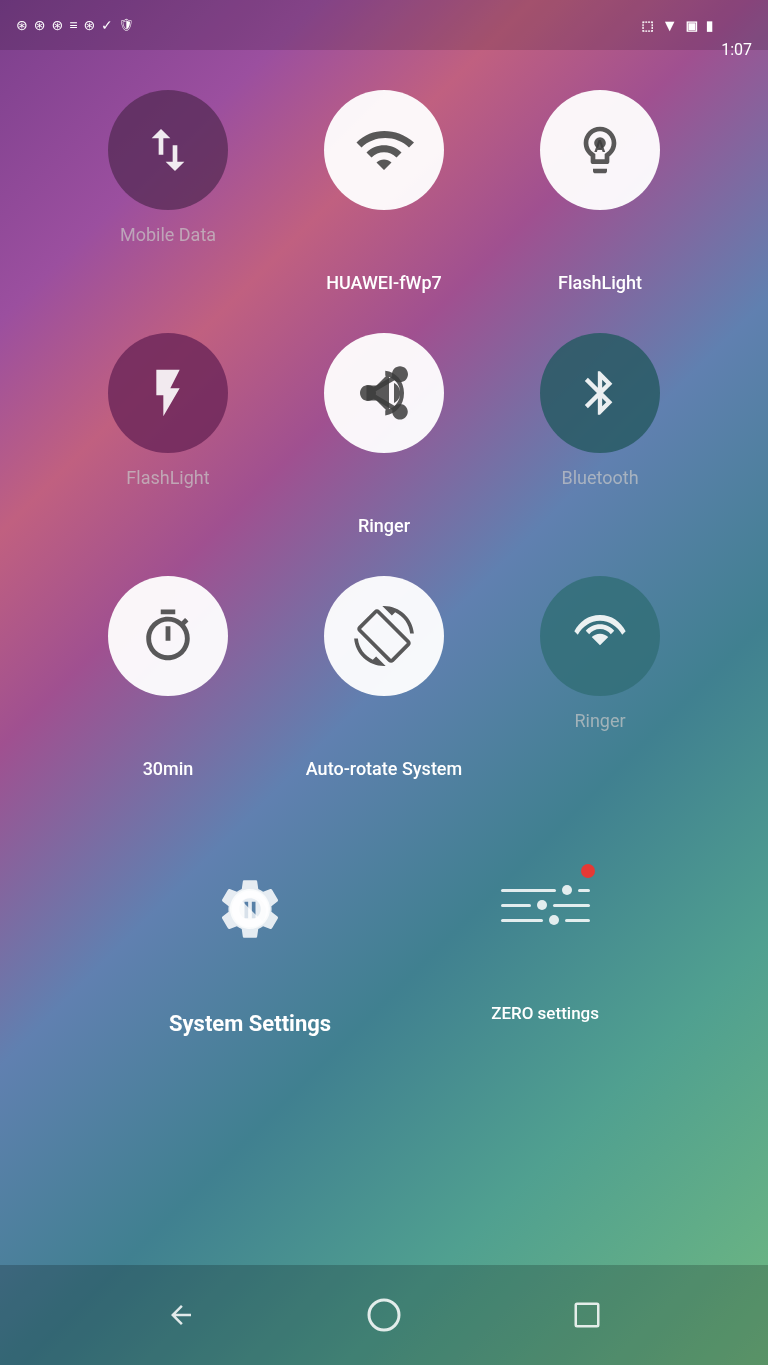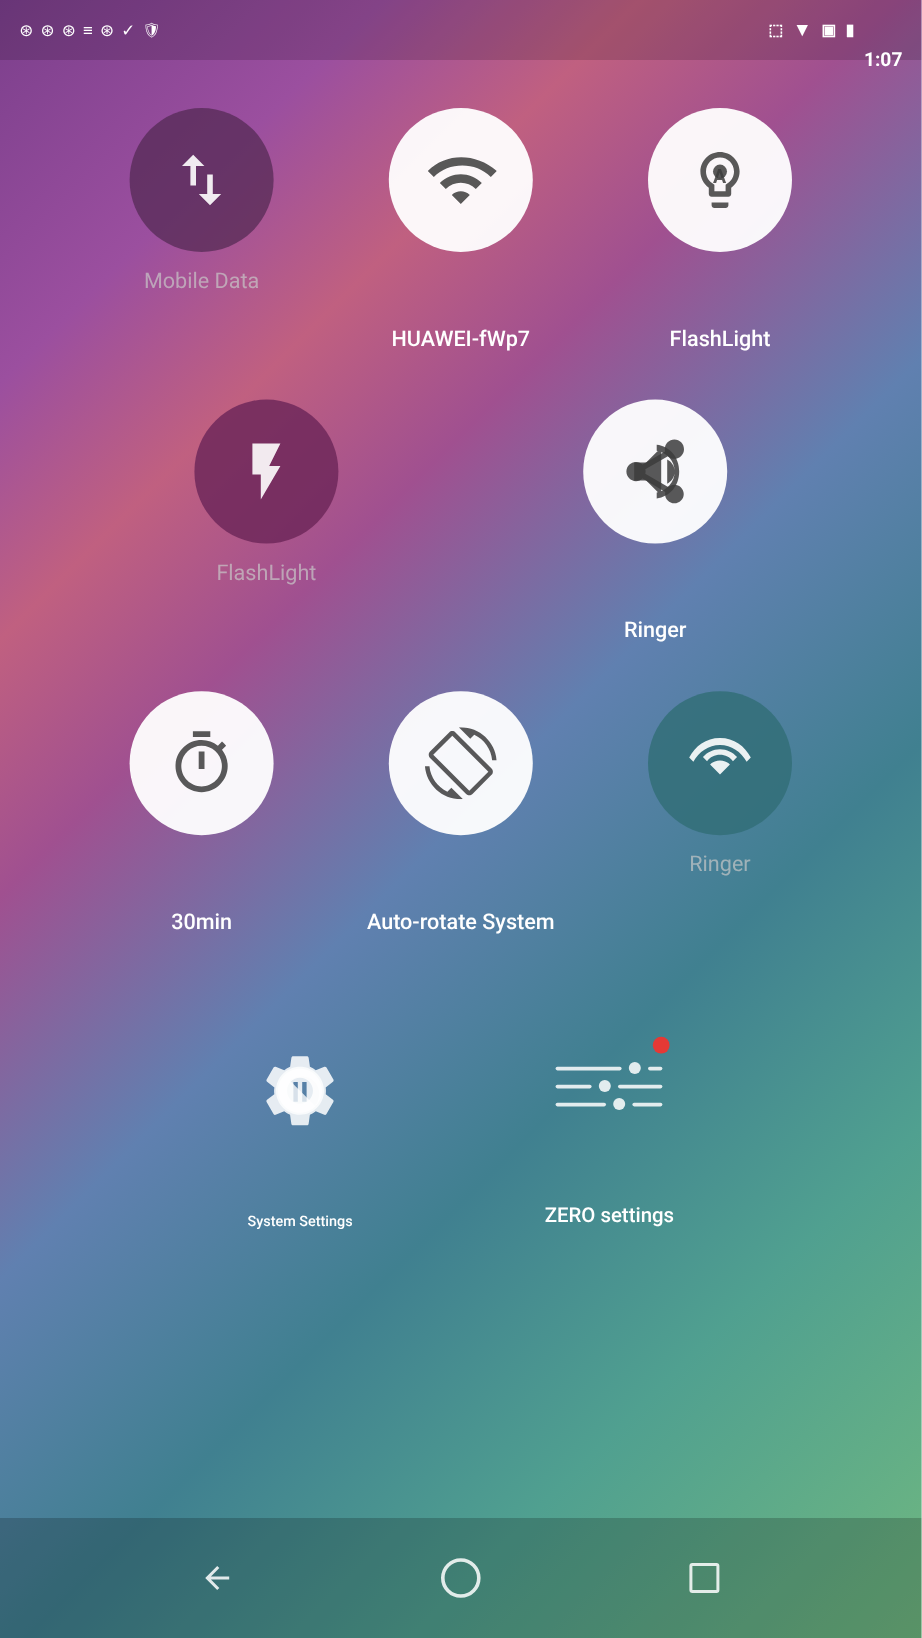--- a/index.html
+++ b/index.html
@@ -34,21 +34,21 @@
       display: flex;
       align-items: center;
       gap: 8px;
       font-size: 14px;
       color: white;
       font-weight: bold;
     }
 
     .time-text {
       font-size: 16px;
-      font-weight: bold;
+      font-weight: normal;
       color: white;
       margin-top: 48px;
     }
 
     
     .main-content {
       width: 100%;
       padding: 40px 60px 0 60px;
       display: flex;
       flex-direction: column;
@@ -277,20 +277,28 @@
 
         <div style="position:absolute; display:flex; align-items:center; justify-content:center;">
           <svg width="60" height="60" viewBox="0 0 24 24" style="color:rgba(60,60,60,0.85); fill:currentColor; position:absolute;">
             <path d="M18.5 12c0-1.77-1.02-3.29-2.5-4.03v8.05c1.48-.73 2.5-2.25 2.5-4.02zM5 9v6h4l5 5V4L9 9H5zm13.5 3c0 3.53-2.61 6.44-6 6.93v2.02c4.28-.47 7.5-4.07 7.5-8.95s-3.22-8.48-7.5-8.95v2.02c3.39.49 6 3.4 6 6.93z"></path>
           </svg>
         </div>
       </div>
       <span class="item-label item-label-white">Ringer</span>
     </div>
 
+    <div class="quick-item">
+      <div class="circle-btn circle-teal">
+        <svg width="52" height="52" viewBox="0 0 24 24" class="icon-light">
+          <path d="M17.71 7.71L12 2h-1v7.59L6.41 5 5 6.41 10.59 12 5 17.59 6.41 19 11 14.41V22h1l5.71-5.71-4.3-4.29 4.3-4.29zM13 5.83l1.88 1.88L13 9.59V5.83zm1.88 10.46L13 18.17v-3.76l1.88 1.88z"></path>
+        </svg>
+      </div>
+      <span class="item-label item-label-dim">Bluetooth</span>
+    </div>
 
   </div>
 
   <div class="quick-row">
 
     <div class="quick-item">
       <div class="circle-btn circle-white">
         <svg width="58" height="58" viewBox="0 0 24 24" class="icon-white">
           <path d="M15 1H9v2h6V1zm-4 13h2V8h-2v6zm8.03-6.61l1.42-1.42c-.43-.51-.9-.99-1.41-1.41l-1.42 1.42C16.07 4.74 14.12 4 12 4c-4.97 0-9 4.03-9 9s4.02 9 9 9 9-4.03 9-9c0-2.12-.74-4.07-1.97-5.61zM12 20c-3.87 0-7-3.13-7-7s3.13-7 7-7 7 3.13 7 7-3.13 7-7 7z"></path>
         </svg>
@@ -326,21 +334,21 @@
           <path d="M19.14,12.94c0.04-0.3,0.06-0.61,0.06-0.94c0-0.32-0.02-0.64-0.07-0.94l2.03-1.58c0.18-0.14,0.23-0.41,0.12-0.61 l-1.92-3.32c-0.12-0.22-0.37-0.29-0.59-0.22l-2.39,0.96c-0.5-0.38-1.03-0.7-1.62-0.94L14.4,2.81c-0.04-0.24-0.24-0.41-0.48-0.41 h-3.84c-0.24,0-0.43,0.17-0.47,0.41L9.25,5.35C8.66,5.59,8.12,5.92,7.63,6.29L5.24,5.33c-0.22-0.08-0.47,0-0.59,0.22L2.74,8.87 C2.62,9.08,2.66,9.34,2.86,9.48l2.03,1.58C4.84,11.36,4.8,11.69,4.8,12s0.02,0.64,0.07,0.94l-2.03,1.58 c-0.18,0.14-0.23,0.41-0.12,0.61l1.92,3.32c0.12,0.22,0.37,0.29,0.59,0.22l2.39-0.96c0.5,0.38,1.03,0.7,1.62,0.94l0.36,2.54 c0.05,0.24,0.24,0.41,0.48,0.41h3.84c0.24,0,0.44-0.17,0.47-0.41l0.36-2.54c0.59-0.24,1.13-0.56,1.62-0.94l2.39,0.96 c0.22,0.08,0.47,0,0.59-0.22l1.92-3.32c0.12-0.22,0.07-0.47-0.12-0.61L19.14,12.94z M12,15.6c-1.98,0-3.6-1.62-3.6-3.6 s1.62-3.6,3.6-3.6s3.6,1.62,3.6,3.6S13.98,15.6,12,15.6z"></path>
         </svg>
 
         <svg width="44" height="44" viewBox="0 0 24 24" style="position:absolute; color:rgba(255,255,255,0.85); fill:currentColor;">
           <path d="M12 2C6.48 2 2 6.48 2 12s4.48 10 10 10 10-4.48 10-10S17.52 2 12 2zm-1 15H9V8h2v9zm4 0h-2V8h2v9z"></path>
         </svg>
         <svg width="48" height="48" viewBox="0 0 24 24" style="position:absolute; color:rgba(255,255,255,0.85); fill:currentColor; opacity:0.9;">
           <path d="M12 2C6.47 2 2 6.47 2 12s4.47 10 10 10 10-4.47 10-10S17.53 2 12 2zm4.3 14.3L7.7 7.7C9.14 6.62 10.99 6 13 6c3.87 0 7 3.13 7 7 0 2.01-.62 3.86-1.7 5.3z"></path>
         </svg>
       </div>
-      <span class="item-label item-label-white" style="font-size:12px;">System Settings</span>
+      <span class="item-label item-label-white" style="font-size:22px;font-weight:bold;">System Settings</span>
     </div>
 
     <div class="settings-item">
       <div class="settings-icon-wrap" style="width:90px; height:72px;">
         <div class="zero-settings-icon">
           <div style="display:flex; align-items:center; gap:6px;">
             <div class="zero-line" style="width:55px;"></div>
             <div style="width:10px; height:10px; background:rgba(255,255,255,0.85); border-radius:50; border-radius:50%;"></div>
             <div class="zero-line" style="width:12px;"></div>
           </div>

